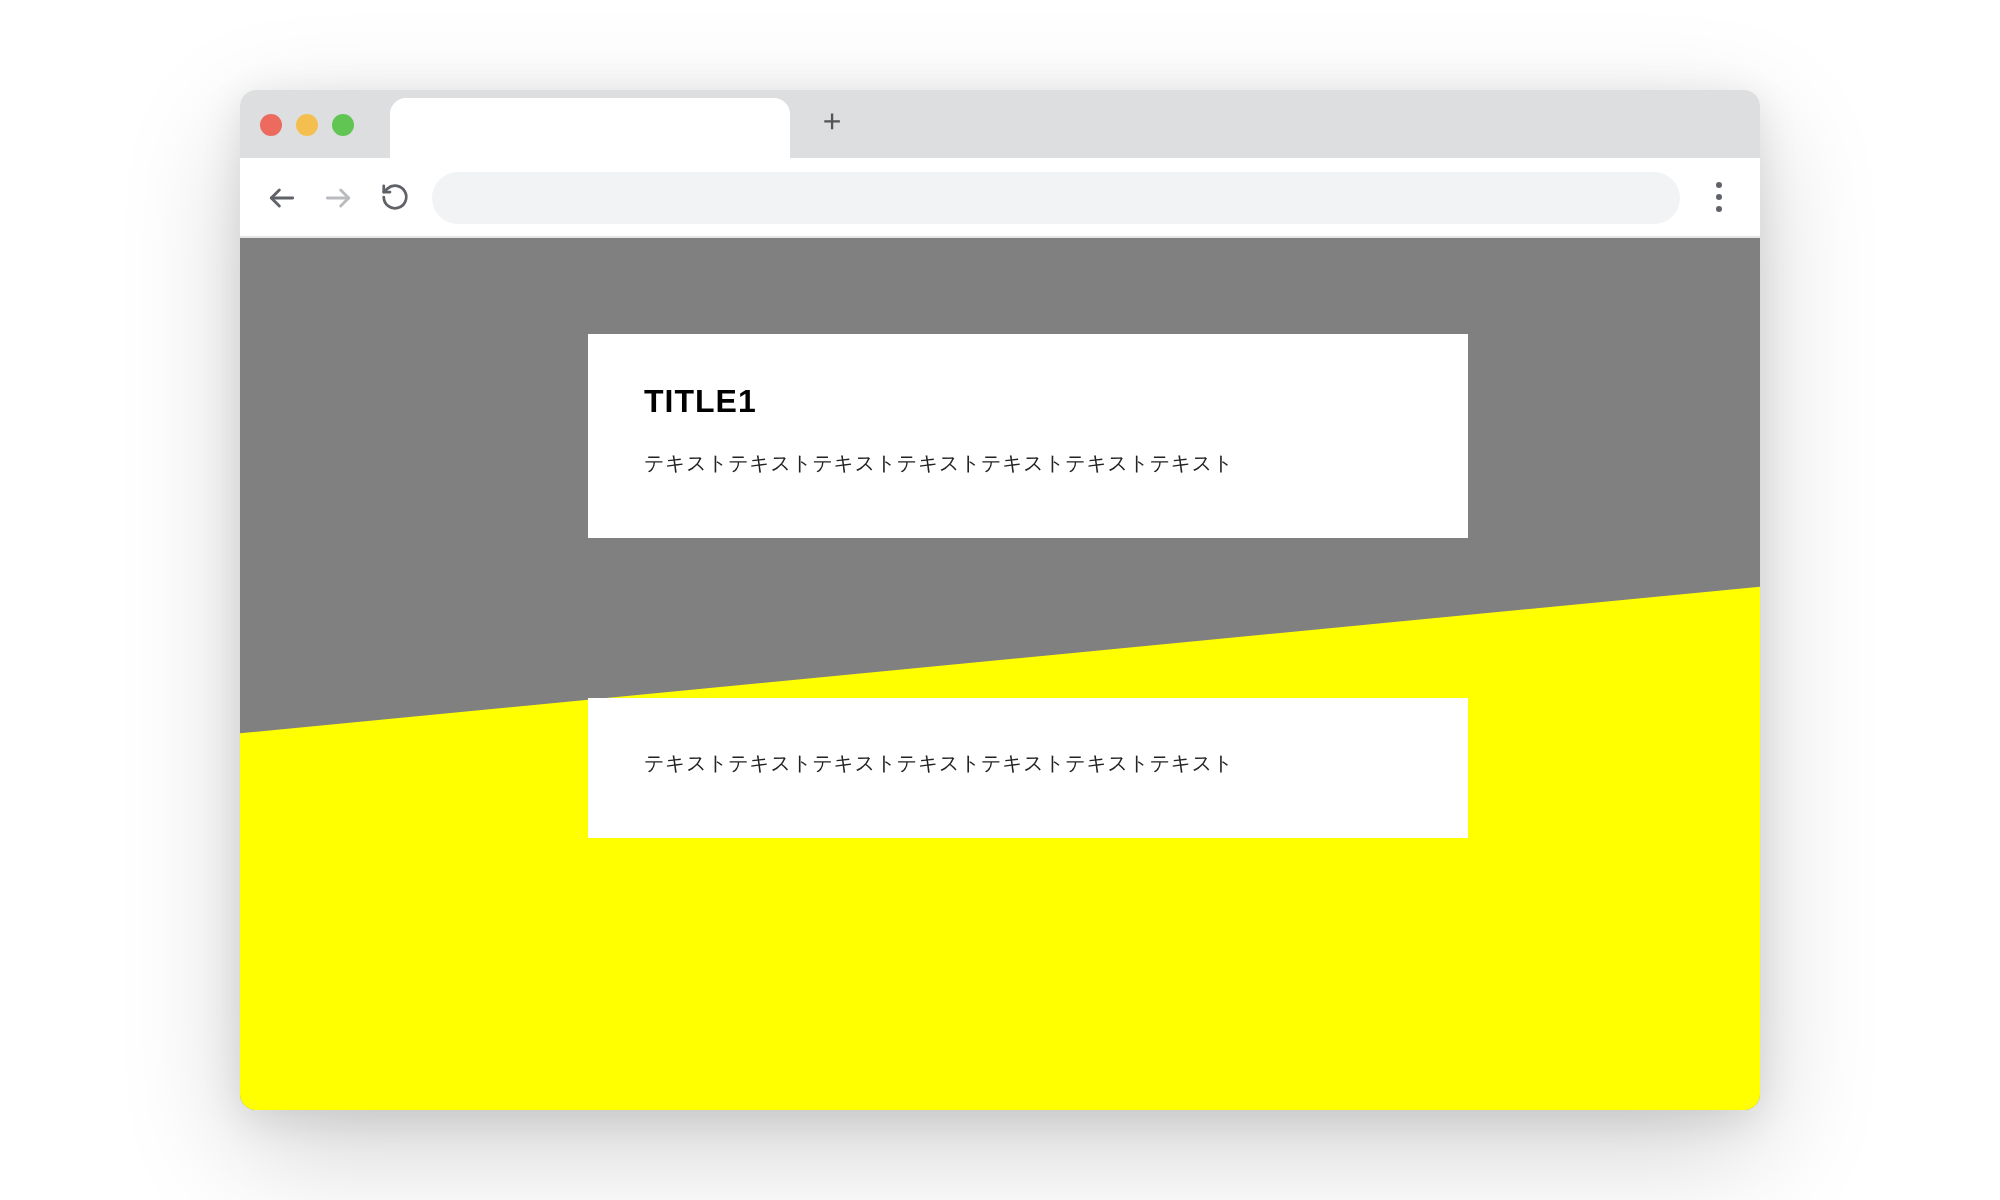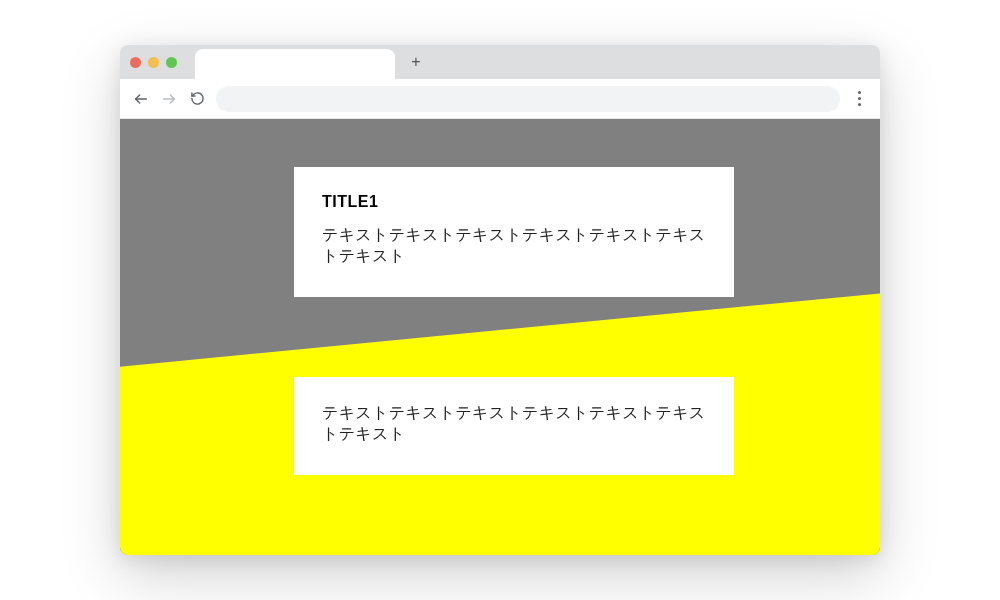--- a/index.html
+++ b/index.html
@@ -133,21 +133,21 @@
       padding: 26px 28px 30px 28px;
     }
     .card-title {
       font-size: 16px;
       font-weight: 800;
       letter-spacing: 0.5px;
       margin-bottom: 14px;
       color: #000;
     }
     .card-text {
-      font-size: 16px;
+      font-size: 10px;
       color: #222;
       letter-spacing: 0.3px;
     }
     svg { display: block; }
   </style>
 </head>
 <body>
 
 <div class="window">
 

